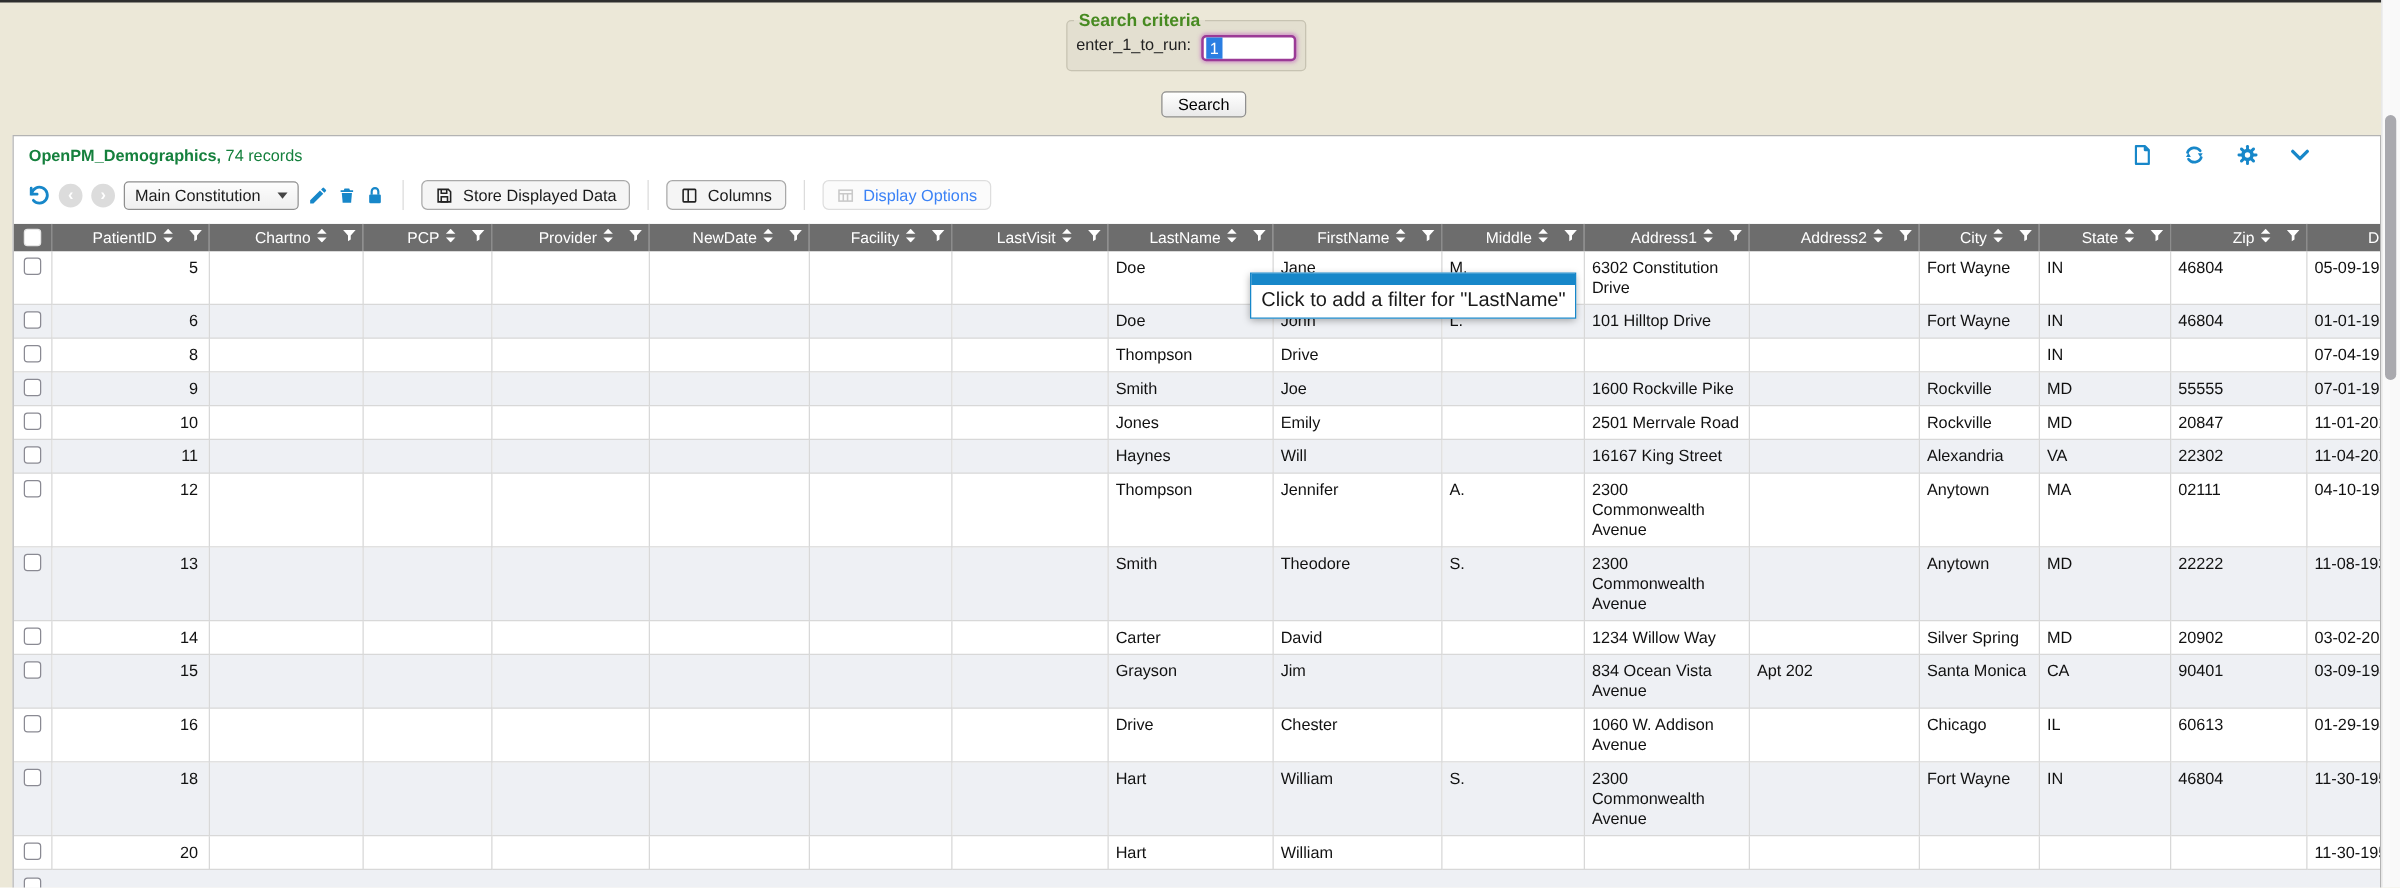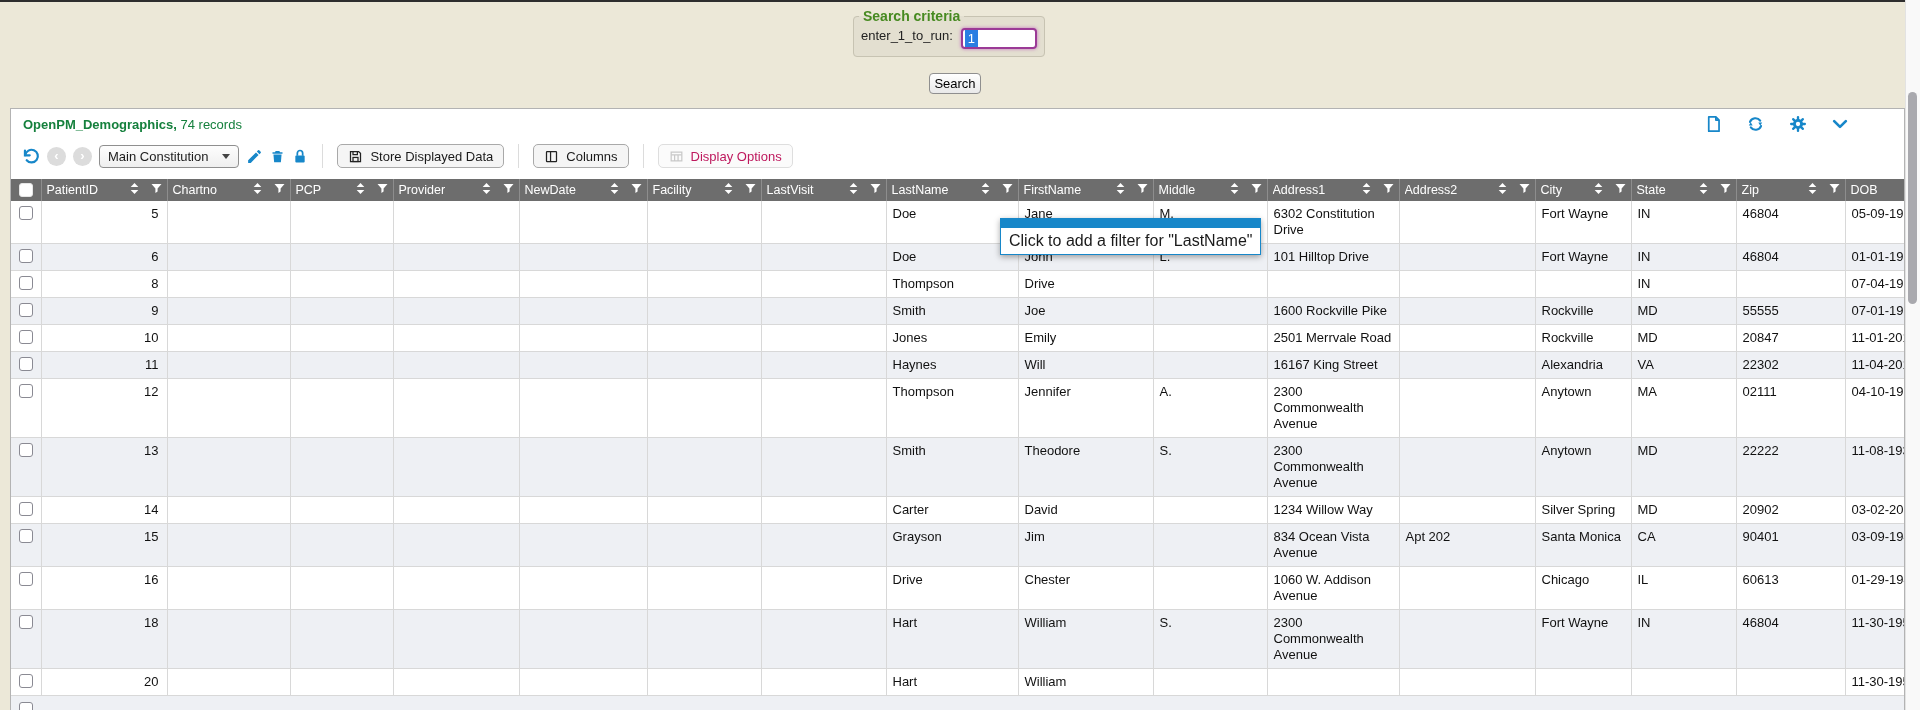--- a/index.html
+++ b/index.html
@@ -24,21 +24,21 @@
   .search-row { display:flex; align-items:flex-start; gap:8px; }
   .search-label { font-size:13px; color:#222; white-space:nowrap; }
   .fake-input {
     width:76px; height:21px; background:#fff;
     border:2px solid var(--purple); border-radius:4px;
     box-shadow:0 0 3px 1px rgba(193,103,189,0.55);
     font-size:13px; line-height:17px; padding:0 2px; display:flex; align-items:center;
   }
   .fake-input .sel { background:var(--sel-blue); color:#fff; padding:0 3px; }
   .search-btn {
-    position:absolute; left:929px; top:73px; width:52px; height:21px;
+    position:absolute; left:929px; top:73px; width:68px; height:21px;
     border:1px solid #8f8f8f; border-radius:4px;
     background:linear-gradient(#ffffff,#e9e9e9);
     font-size:13px; text-align:center; font-family:"Liberation Sans",sans-serif;
   }
 
   
   .panel {
     position:absolute; left:10px; top:108px; width:1895px; height:620px;
     background:#fff; border:1px solid #b3b3b3;
   }
@@ -63,28 +63,28 @@
   .perspective-select .caret {
     margin-left:auto; width:0; height:0;
     border-left:4px solid transparent; border-right:4px solid transparent; border-top:5px solid #444;
   }
   .tb-sep { width:1px; height:24px; background:#dcdcdc; margin:0 7px; }
   .tb-btn {
     height:24px; border:1px solid #a9a9a9; border-radius:5px; background:#f5f5f5;
     display:flex; align-items:center; gap:7px; padding:0 10px;
     font-size:13px; color:#1a1a1a; font-family:"Liberation Sans",sans-serif;
   }
-  .tb-btn.disabled { color:#be185d; border-color:#dedede; background:#fbfbfb; }
+  .tb-btn.disabled { color:#3b82f6; border-color:#dedede; background:#fbfbfb; }
 
   
   .table-wrap { margin-top:6px; width:1893px; overflow:hidden; }
   table { border-collapse:collapse; table-layout:fixed; width:1929px; }
   thead th {
     background:var(--header-bg); color:#fff; font-weight:normal; font-size:12.5px;
-    height:22px; padding:0 5px; border-right:1px solid #8d8d8d; text-align:left;
+    height:22px; padding:0 5px; border-right:1px solid #8d8d8d; text-align:right;
   }
   .th-in { display:flex; align-items:center; }
   .th-label { flex:1 1 auto; overflow:hidden; white-space:nowrap; }
   .th-icons { display:flex; align-items:center; gap:12px; margin-left:4px; }
   .th-icons svg path { fill:#fff; }
   tbody td {
     font-size:13px; line-height:16px; padding:5px 6px; vertical-align:top;
     border-right:1px solid #d8d8d8; border-bottom:1px solid #d8d8d8;
     overflow:hidden; color:#111;
   }

